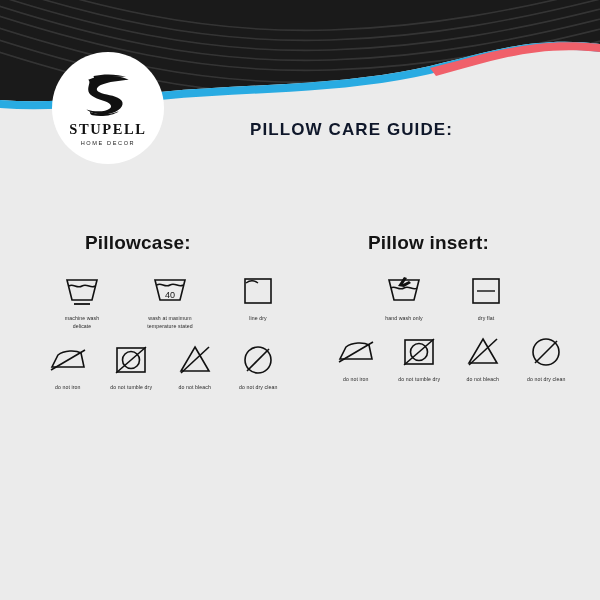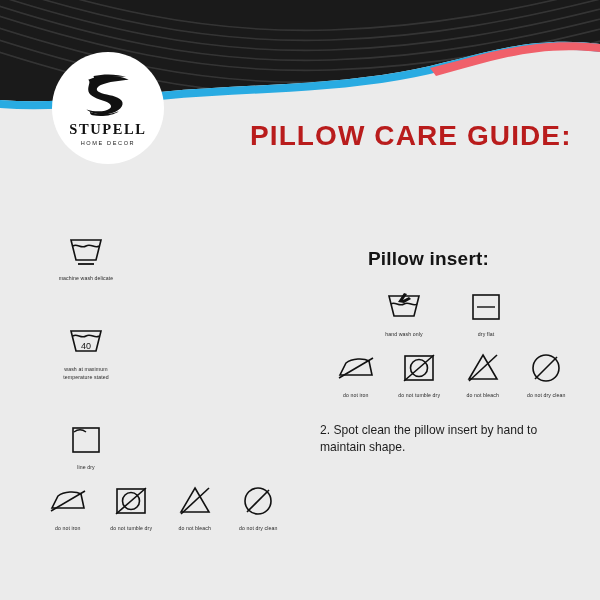--- a/index.html
+++ b/index.html
@@ -64,51 +64,51 @@
     letter-spacing: 1.6px;
     color: #222;
     margin-top: 2px;
   }
 
   
   .main-title {
     position: absolute;
     left: 250px;
     top: 120px;
-    font-size: 28px;
+    font-size: 17px;
     font-weight: bold;
     letter-spacing: 1.1px;
-    color: #b91c1c;
+    color: #0f172a;
   }
 
   
   .col {
     position: absolute;
     top: 232px;
     width: 252px;
   }
   .col-left  { left: 30px; }
   .col-right { left: 318px; }
 
   .col-title {
     font-size: 19px;
     font-weight: bold;
     color: #141414;
     letter-spacing: 0.2px;
     margin: 0 0 18px 0;
   }
   .col-left .col-title { padding-left: 55px; }
-  .col-right .col-title { padding-left: 50px; margin-top: 16px; }
+  .col-right .col-title { padding-left: 50px; }
 
   
   .sym-row {
     display: flex;
     align-items: flex-start;
   }
-  .sym-row.row1-left { padding-left: 28px; gap: 40px; flex-direction: column; }
+  .sym-row.row1-left { padding-left: 28px; gap: 40px; }
   .sym-row.row2-left { padding-left: 14px; gap: 16px; margin-top: 10px; }
   .sym-row.row1-right { padding-left: 58px; gap: 26px; }
   .sym-row.row2-right { padding-left: 14px; gap: 16px; margin-top: 10px; }
 
   .sym {
     width: 56px;
     display: flex;
     flex-direction: column;
     align-items: center;
   }
@@ -173,20 +173,21 @@
       <path d="M14,4 C26,1 42,2 50,5 C40,4.5 26,5 18,7 C15,7.8 14,6 14,4 Z" fill="#111"></path>
       <path d="M10,44 C18,47 33,47 42,43 C36,48 22,49.5 13,47.5 C10.5,47 9.8,45.6 10,44 Z" fill="#111"></path>
     </svg>
     <div class="logo-name">STUPELL</div>
     <div class="logo-sub">HOME DECOR</div>
   </div>
 
   <div class="main-title">PILLOW CARE GUIDE:</div>
 
   <div class="col col-left">
+    <div class="col-title">Pillowcase:</div>
 
     <div class="sym-row row1-left">
       <div class="sym">
         <svg class="glyph" viewBox="0 0 44 38">
           <path d="M7,8 L37,8 L32,28 L12,28 Z" fill="none" stroke="#111" stroke-width="1.6"></path>
           <path d="M9,14 C13,11 17,17 22,14 C27,11 31,17 35,14" fill="none" stroke="#111" stroke-width="1.6"></path>
           <line x1="14" y1="32" x2="30" y2="32" stroke="#111" stroke-width="1.8"></line>
         </svg>
         <div class="cap">machine wash
 delicate</div>
@@ -290,17 +291,16 @@
       <div class="sym">
         <svg class="glyph" viewBox="0 0 44 38">
           <circle cx="22" cy="19" r="13" fill="none" stroke="#111" stroke-width="1.6"></circle>
           <line x1="11" y1="30" x2="33" y2="8" stroke="#111" stroke-width="1.6"></line>
         </svg>
         <div class="cap">do not dry clean</div>
       </div>
     </div>
 
     <div class="steps">
-      <div class="step">2. Spot clean the pillow insert by hand to maintain shape.</div>
     </div>
   </div>
 
 </div>
 
 </body></html>

